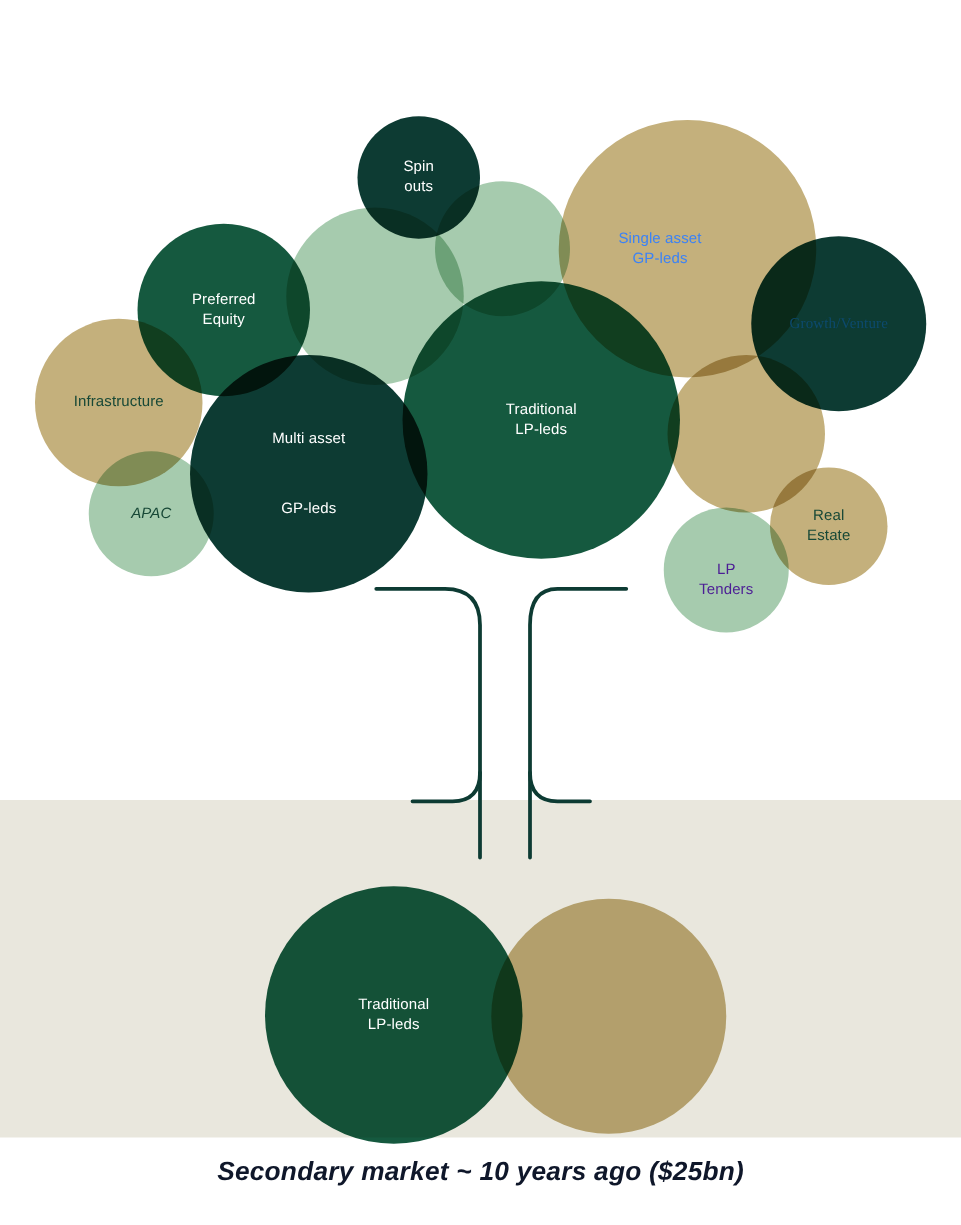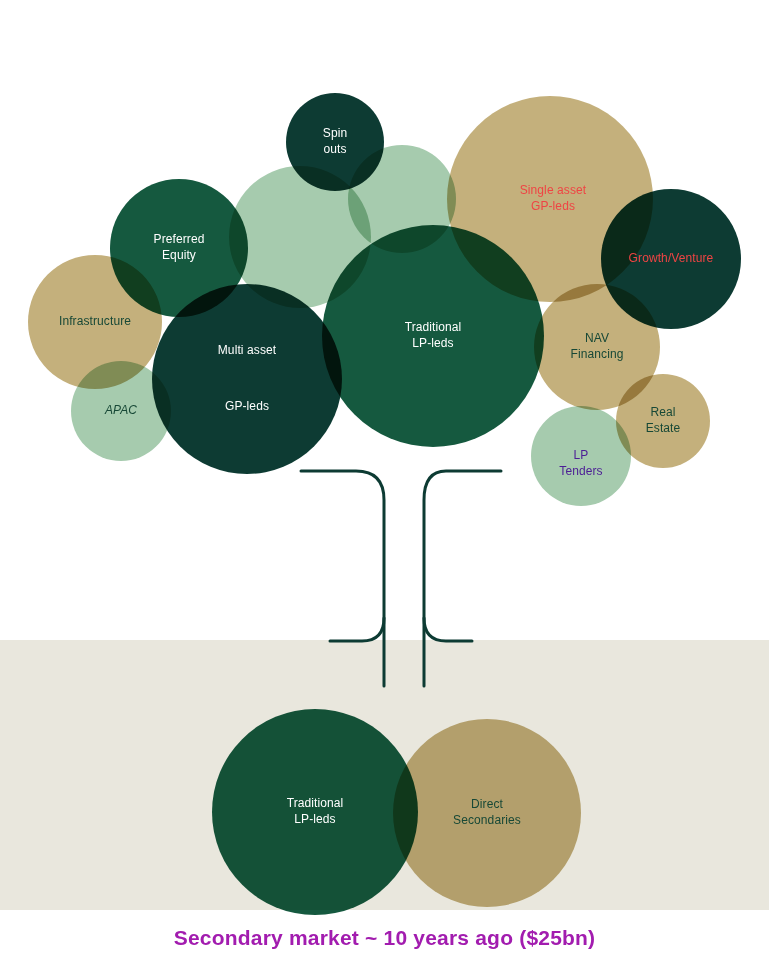--- a/index.html
+++ b/index.html
@@ -88,63 +88,55 @@
       <div class="bubble" style="left: 616px; top: 374px; width: 94px; height: 94px; background: rgb(196, 176, 124);"></div>
       <div class="bubble" style="left: 531px; top: 406px; width: 100px; height: 100px; background: rgb(166, 203, 174);"></div>
       <div class="bubble" style="left: 212px; top: 709px; width: 206px; height: 206px; background: rgb(21, 89, 63);"></div>
       <div class="bubble" style="left: 393px; top: 719px; width: 188px; height: 188px; background: rgb(196, 176, 124);"></div>
     </div>
   <div class="layer">
       <div class="bubble-label" style="left: 286px; top: 93px; width: 98px; height: 98px; color: rgb(255, 255, 255);">
         <div>Spin</div>
         <div>outs</div>
       </div>
-      <div class="bubble-label" style="left: 450px; top: 96px; width: 206px; height: 206px; color: #ef4444;">
+      <div class="bubble-label" style="left: 425px; top: 96px; width: 206px; height: 206px; color: #3b82f6;">
         <div>Single asset</div>
         <div>GP-leds</div>
       </div>
       <div class="bubble-label" style="left: 110px; top: 179px; width: 138px; height: 138px; color: rgb(255, 255, 255);">
         <div>Preferred</div>
         <div>Equity</div>
       </div>
-      <div class="bubble-label" style="left: 601px; top: 189px; width: 140px; height: 140px; color: #ef4444;">
+      <div class="bubble-label" style="left: 601px; top: 189px; width: 140px; height: 140px; color: #0c4a6e; font-family: Liberation Serif, serif;">
         <div>Growth/Venture</div>
       </div>
       <div class="bubble-label" style="left: 28px; top: 255px; width: 134px; height: 134px; color: rgb(23, 72, 54);">
         <div>Infrastructure</div>
       </div>
       <div class="bubble-label" style="left: 322px; top: 225px; width: 222px; height: 222px; color: rgb(255, 255, 255);">
         <div>Traditional</div>
         <div>LP-leds</div>
-      </div>
-      <div class="bubble-label" style="left: 534px; top: 284px; width: 126px; height: 126px; color: rgb(23, 72, 54);">
-        <div>NAV</div>
-        <div>Financing</div>
       </div>
       <div class="bubble-label" style="left: 152px; top: 284px; width: 190px; height: 190px; color: rgb(255, 255, 255); gap: 40px;">
         <div>Multi asset</div>
         <div>GP-leds</div>
       </div>
       <div class="bubble-label" style="left: 71px; top: 361px; width: 100px; height: 100px; color: rgb(23, 72, 54); font-style: italic;">
         <div>APAC</div>
       </div>
       <div class="bubble-label" style="left: 616px; top: 374px; width: 94px; height: 94px; color: rgb(23, 72, 54);">
         <div>Real</div>
         <div>Estate</div>
       </div>
       <div class="bubble-label" style="left: 531px; top: 414px; width: 100px; height: 100px; color: #4c1d95;">
         <div>LP</div>
         <div>Tenders</div>
       </div>
       <div class="bubble-label" style="left: 212px; top: 709px; width: 206px; height: 206px; color: rgb(255, 255, 255);">
         <div>Traditional</div>
         <div>LP-leds</div>
       </div>
-      <div class="bubble-label" style="left: 393px; top: 719px; width: 188px; height: 188px; color: rgb(23, 72, 54);">
-        <div>Direct</div>
-        <div>Secondaries</div>
-      </div>
     </div>
 
 
-  <h2 class="chart-title title-bottom" style="color: #a21caf;">Secondary market ~ 10 years ago ($25bn)</h2>
+  <h2 class="chart-title title-bottom" style="color: #0f172a; font-style: italic;">Secondary market ~ 10 years ago ($25bn)</h2>
 
 </div>
 
 </body></html>

